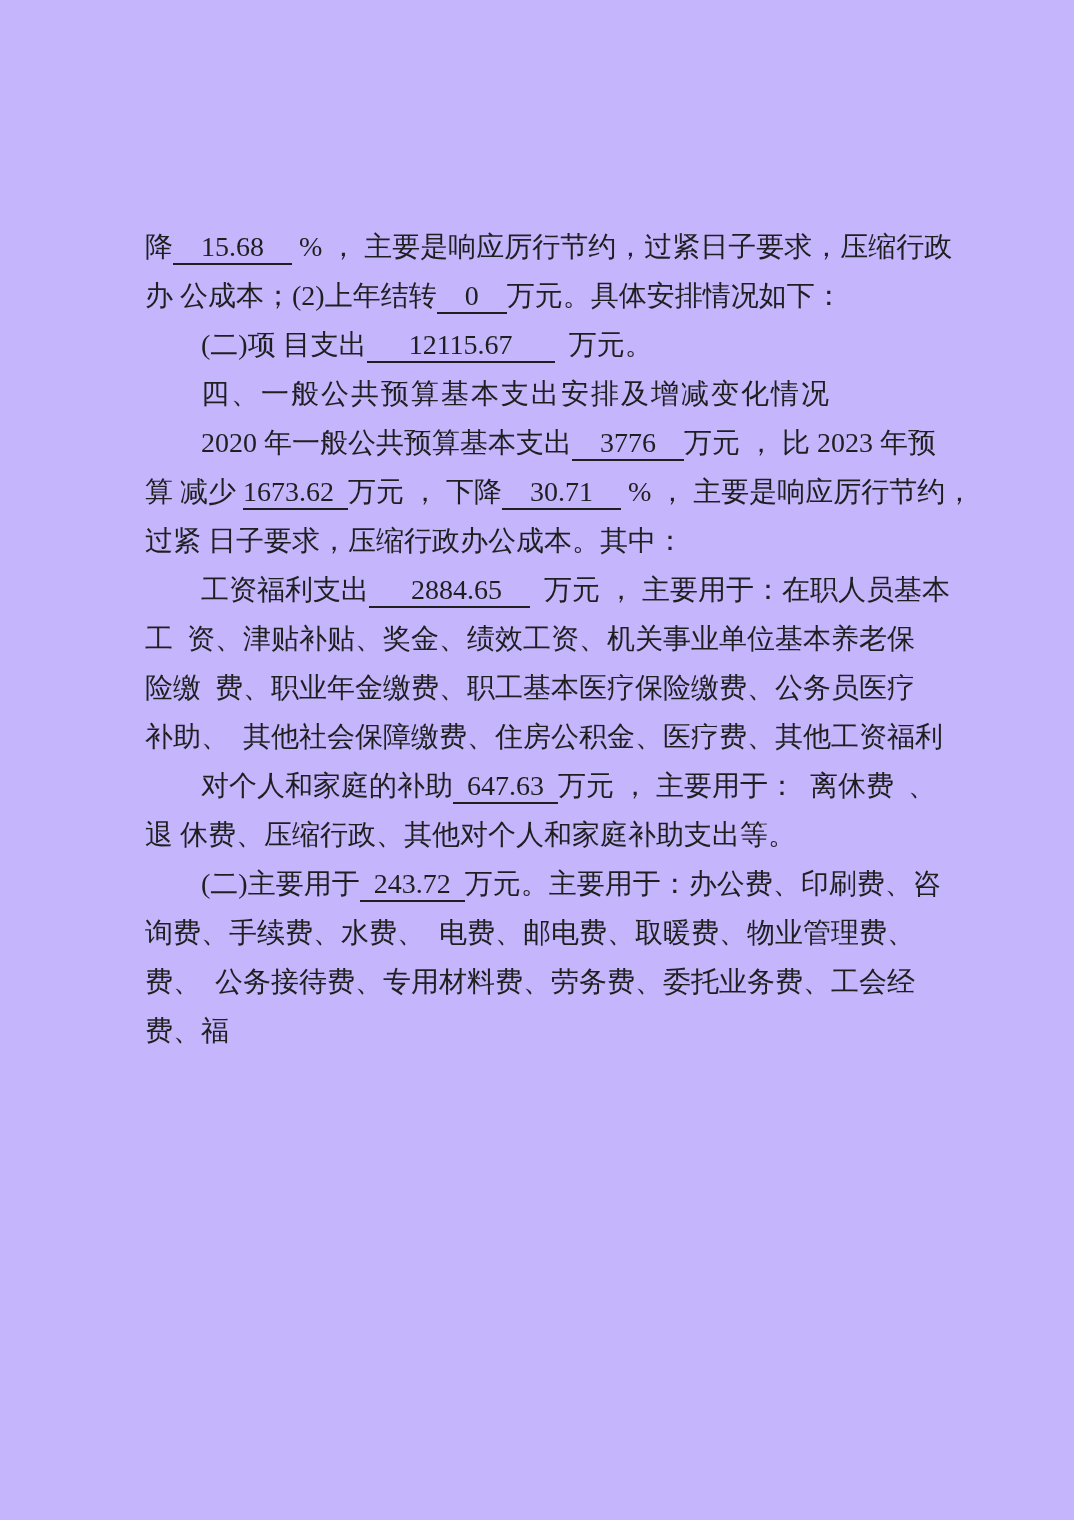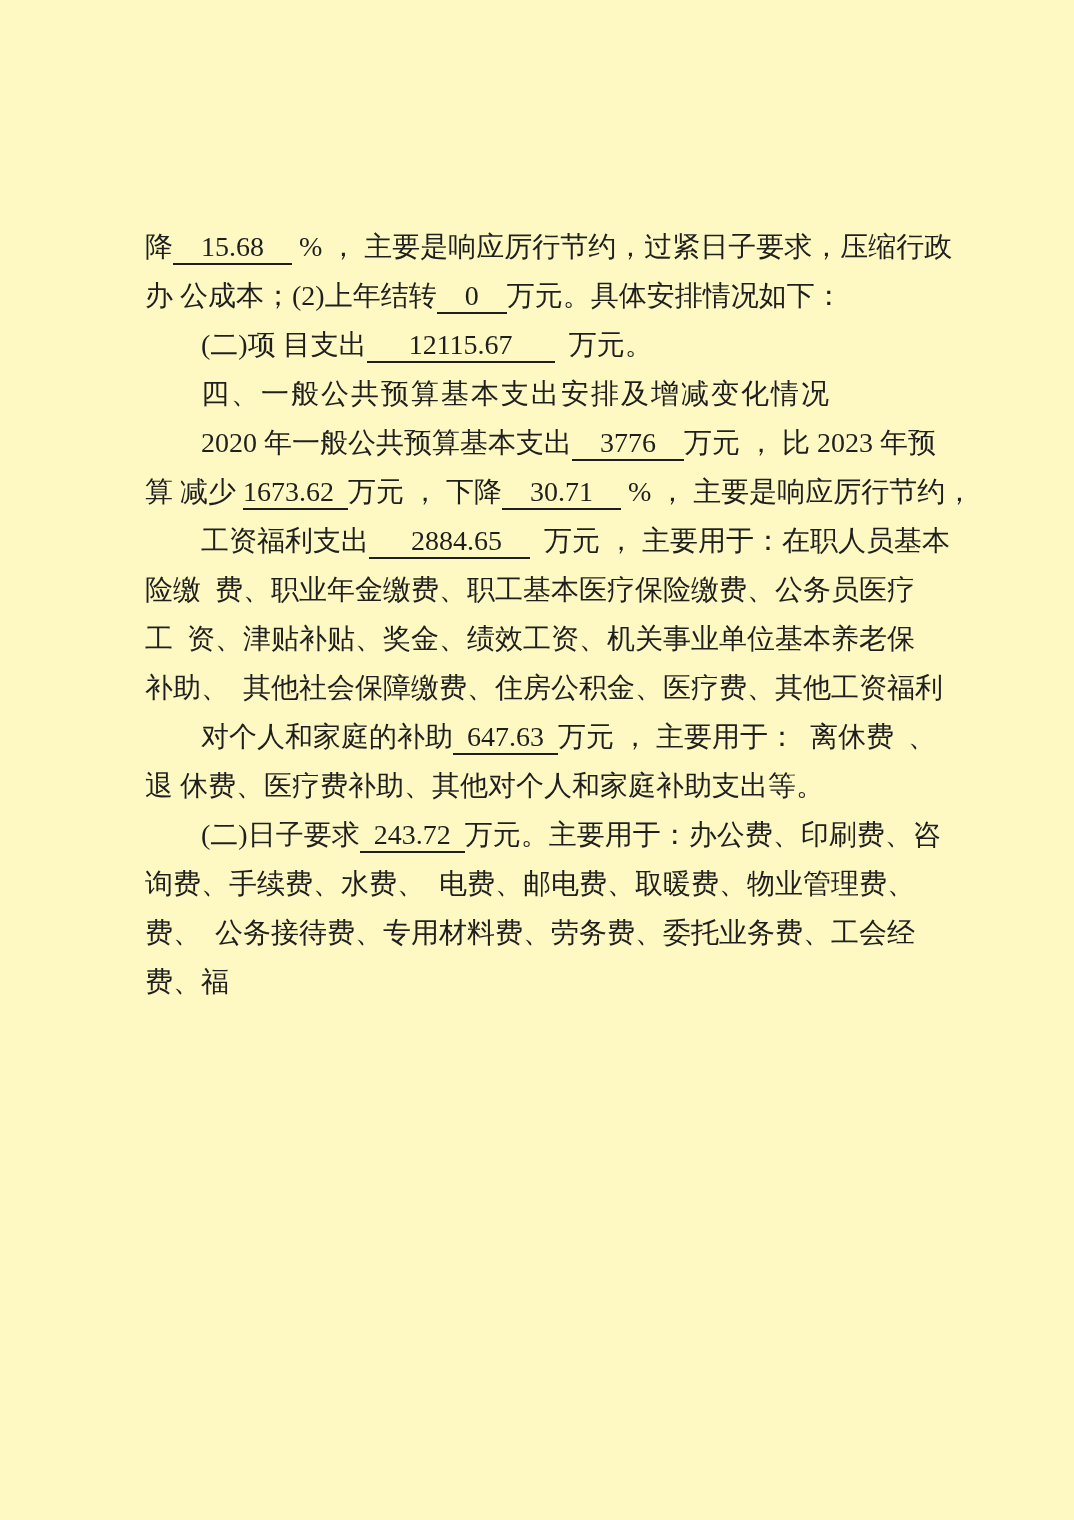--- a/index.html
+++ b/index.html
@@ -31,32 +31,33 @@
     letter-spacing: 2px;
   }
   .u {
     border-bottom: 2px solid #1f1f1f;
     padding-bottom: 1px;
   }
 </style>
 </head>
 <body>
 
-<div class="page" style="background: #fef9c3; color: rgb(31, 31, 31);">
+<div class="page" style="background: #c4b5fd; color: rgb(31, 31, 31);">
   <div>
       <div class="line body"><span class="">降</span><span class="u">  15.68  </span><span class=""> % ， 主要是响应厉行节约，过紧日子要求，压缩行政</span></div>
       <div class="line body"><span class="">办 公成本；(2)上年结转</span><span class="u">  0  </span><span class="">万元。具体安排情况如下：</span></div>
       <div class="line indent"><span class="">(二)项 目支出</span><span class="u">   12115.67   </span><span class=""> 万元。</span></div>
       <div class="line heading"><span class="">四、一般公共预算基本支出安排及增减变化情况</span></div>
       <div class="line indent"><span class="">2020 年一般公共预算基本支出</span><span class="u">  3776  </span><span class="">万元 ， 比 2023 年预</span></div>
       <div class="line body"><span class="">算 减少 </span><span class="u">1673.62 </span><span class="">万元 ， 下降</span><span class="u">  30.71  </span><span class=""> % ， 主要是响应厉行节约，</span></div>
+      <div class="line body"><span class="">过紧 日子要求，压缩行政办公成本。其中：</span></div>
       <div class="line indent"><span class="">工资福利支出</span><span class="u">   2884.65  </span><span class=""> 万元 ， 主要用于：在职人员基本</span></div>
+      <div class="line body"><span class="">工 资、津贴补贴、奖金、绩效工资、机关事业单位基本养老保</span></div>
       <div class="line body"><span class="">险缴 费、职业年金缴费、职工基本医疗保险缴费、公务员医疗</span></div>
-      <div class="line body"><span class="">工 资、津贴补贴、奖金、绩效工资、机关事业单位基本养老保</span></div>
       <div class="line body"><span class="">补助、 其他社会保障缴费、住房公积金、医疗费、其他工资福利</span></div>
       <div class="line indent"><span class="">对个人和家庭的补助</span><span class="u"> 647.63 </span><span class="">万元 ， 主要用于： 离休费 、</span></div>
-      <div class="line body"><span class="">退 休费、医疗费补助、其他对个人和家庭补助支出等。</span></div>
-      <div class="line indent"><span class="">(二)日子要求</span><span class="u"> 243.72 </span><span class="">万元。主要用于：办公费、印刷费、咨</span></div>
+      <div class="line body"><span class="">退 休费、压缩行政、其他对个人和家庭补助支出等。</span></div>
+      <div class="line indent"><span class="">(二)主要用于</span><span class="u"> 243.72 </span><span class="">万元。主要用于：办公费、印刷费、咨</span></div>
       <div class="line body"><span class="">询费、手续费、水费、 电费、邮电费、取暖费、物业管理费、</span></div>
       <div class="line body"><span class="">费、 公务接待费、专用材料费、劳务费、委托业务费、工会经</span></div>
       <div class="line body"><span class="">费、福</span></div>
     </div>
 </div>
 
 </body></html>

